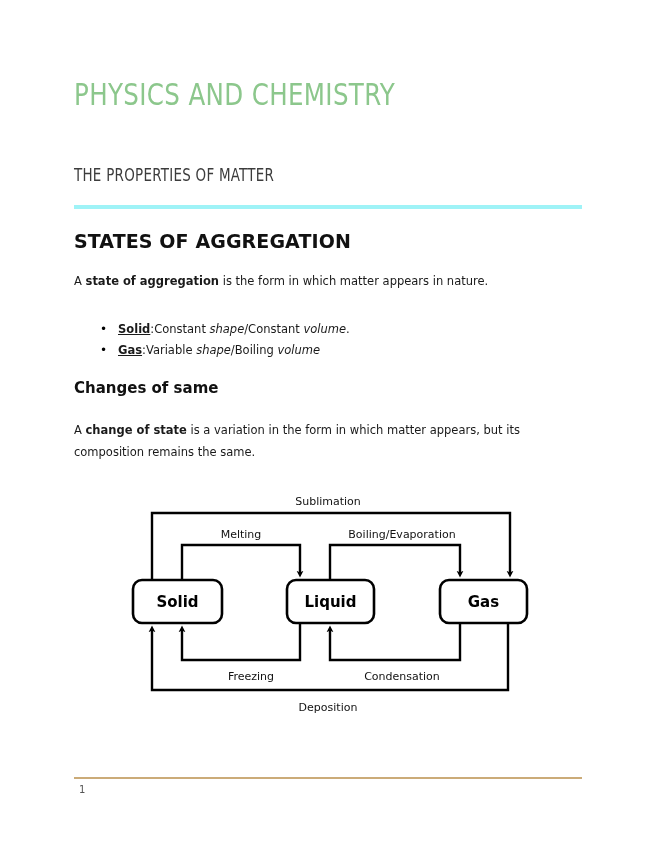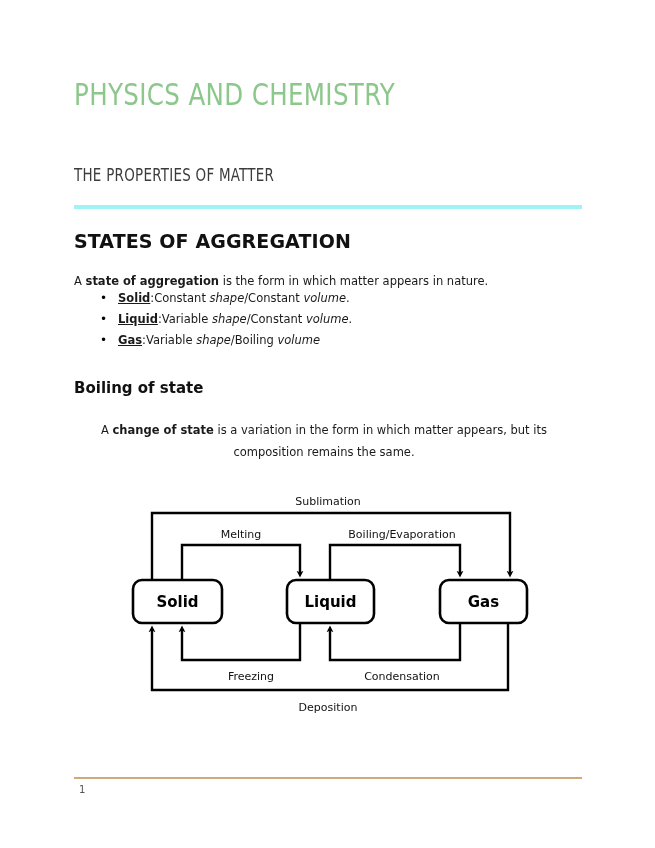--- a/index.html
+++ b/index.html
@@ -75,21 +75,21 @@
     left: 74px;
     top: 272px;
     width: 500px;
     font-size: 11.5px;
     line-height: 18px;
     color: #1a1a1a;
   }
   .bullets {
     position: absolute;
     left: 96px;
-    top: 288px;
+    top: 319px;
     width: 460px;
     margin: 0;
     padding: 0;
     list-style: none;
     font-size: 11.5px;
     color: #1a1a1a;
   }
   .bullets li {
     position: relative;
     padding-left: 22px;
@@ -120,21 +120,20 @@
     color: #111111;
   }
   .para-2 {
     position: absolute;
     left: 74px;
     top: 419px;
     width: 500px;
     font-size: 11.5px;
     line-height: 22px;
     color: #1a1a1a;
-    text-align: center;
   }
 
   
   .diagram {
     position: absolute;
     left: 130px;
     top: 488px;
     width: 400px;
     height: 230px;
   }
@@ -176,25 +175,24 @@
   <div class="doc-title">PHYSICS AND CHEMISTRY</div>
   <div class="doc-subtitle">THE PROPERTIES OF MATTER</div>
   <div class="header-rule"></div>
 
   <div class="section-h1">STATES OF AGGREGATION</div>
 
   <div class="para-1"><span>A </span><b>state of aggregation</b><span> is the form in which matter appears in nature.</span></div>
 
   <ul class="bullets">
     <li><span class="term">Solid</span><span>:</span><span>Constant </span><span class="it">shape</span><span>/Constant </span><span class="it">volume</span><span>.</span></li>
-    <li><span class="term">Liquid</span><span>:</span><span>Variable </span><span class="it">shape</span><span>/Constant </span><span class="it">volume</span><span>.</span></li>
     <li><span class="term">Gas</span><span>:</span><span>Variable </span><span class="it">shape</span><span>/Boiling </span><span class="it">volume</span><span></span></li>
   </ul>
 
-  <div class="section-h2">Boiling of state</div>
+  <div class="section-h2">Changes of same</div>
 
   <div class="para-2"><span>A </span><b>change of state</b><span> is a variation in the form in which matter appears, but its composition remains the same.</span></div>
 
   <div class="diagram">
     <svg width="400" height="230" viewBox="0 0 400 230" xmlns="http://www.w3.org/2000/svg">
       <defs>
         <marker id="arrowhead" markerWidth="8" markerHeight="8" refX="3.2" refY="4" orient="auto" markerUnits="userSpaceOnUse">
           <path d="M0,0.6 L6.6,4 L0,7.4 L1.6,4 Z" fill="#000000"></path>
         </marker>
       </defs>

